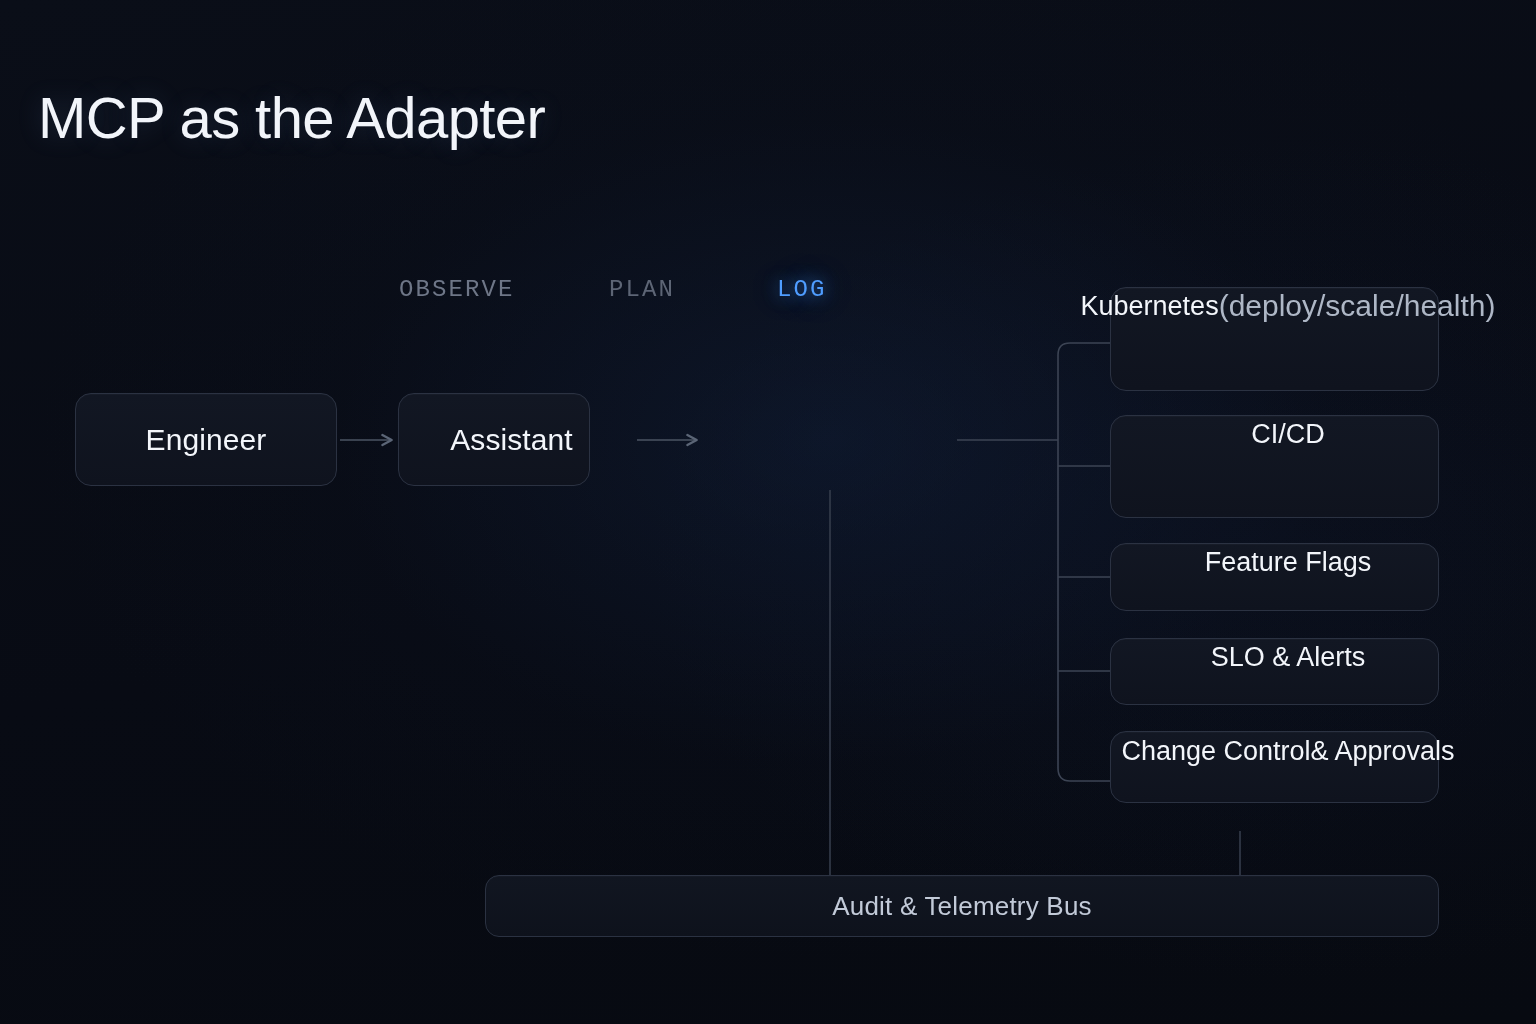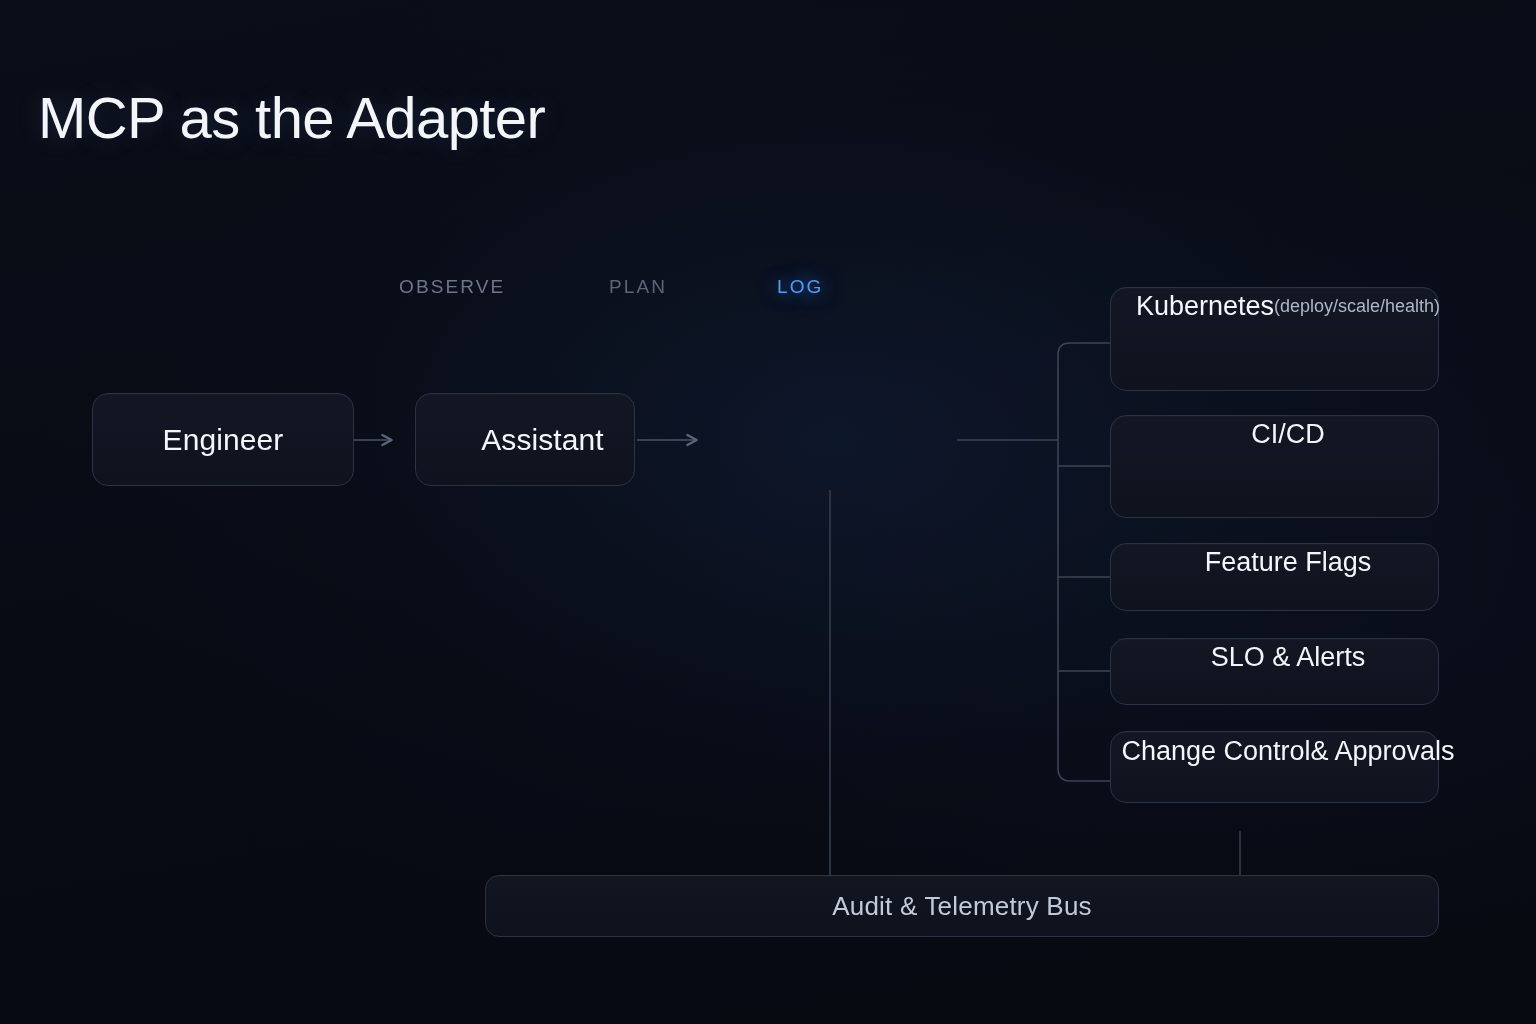--- a/index.html
+++ b/index.html
@@ -32,24 +32,25 @@
     font-weight: 400;
     letter-spacing: -0.6px;
     color: #f2f5fa;
     text-shadow: 0 0 26px rgba(130,170,230,0.18);
     white-space: nowrap;
   }
 
   
   .stage {
     position: absolute;
-    font-size: 19px;
+    font-size: 24px;
     letter-spacing: 2.1px;
     white-space: nowrap;
     top: 276px;
+    font-family: Liberation Mono, monospace;
   }
   .stage.s-observe { left: 399px; color: #6e7687; }
   .stage.s-plan    { left: 609px; color: #5d6575; }
   .stage.s-log     {
     left: 777px;
     color: #4f9dff;
     text-shadow: 0 0 16px rgba(70,150,255,0.75), 0 0 34px rgba(60,130,255,0.40);
   }
 
   
@@ -63,36 +64,35 @@
   
   .node {
     position: absolute;
     box-sizing: border-box;
     border-radius: 16px;
     border: 1px solid #2b3242;
     background: linear-gradient(180deg, #121723 0%, #0f131e 100%);
     display: flex;
     align-items: center;
     box-shadow: inset 0 1px 0 rgba(255,255,255,0.025);
-    margin-left: 17px;
   }
   .node .lbl {
     font-size: 30px;
     color: #f3f6fb;
     letter-spacing: 0.1px;
     white-space: nowrap;
   }
 
   
   .n-engineer {
     left: 75px; top: 393px; width: 262px; height: 93px;
     justify-content: center;
   }
   .n-assistant {
-    left: 398px; top: 393px; width: 220px; height: 93px;
+    left: 398px; top: 393px; width: 192px; height: 93px;
     justify-content: center;
     padding-left: 35px;
   }
 
   
   .n-mcp {
     left: 703px; top: 389px; width: 253px; height: 100px;
     justify-content: center;
     border: 2px solid #49a0ff;
     border-radius: 17px;
@@ -124,21 +124,21 @@
     justify-content: center;
     box-shadow: inset 0 1px 0 rgba(255,255,255,0.025);
   }
   .card .c-title {
     font-size: 27px;
     color: #f3f6fb;
     line-height: 37px;
     white-space: nowrap;
   }
   .card .c-sub {
-    font-size: 18px;
+    font-size: 30px;
     color: #aeb7c6;
     line-height: 36px;
     white-space: nowrap;
   }
   .card .c-title2 {
     font-size: 27px;
     color: #f3f6fb;
     line-height: 38px;
     white-space: nowrap;
   }

